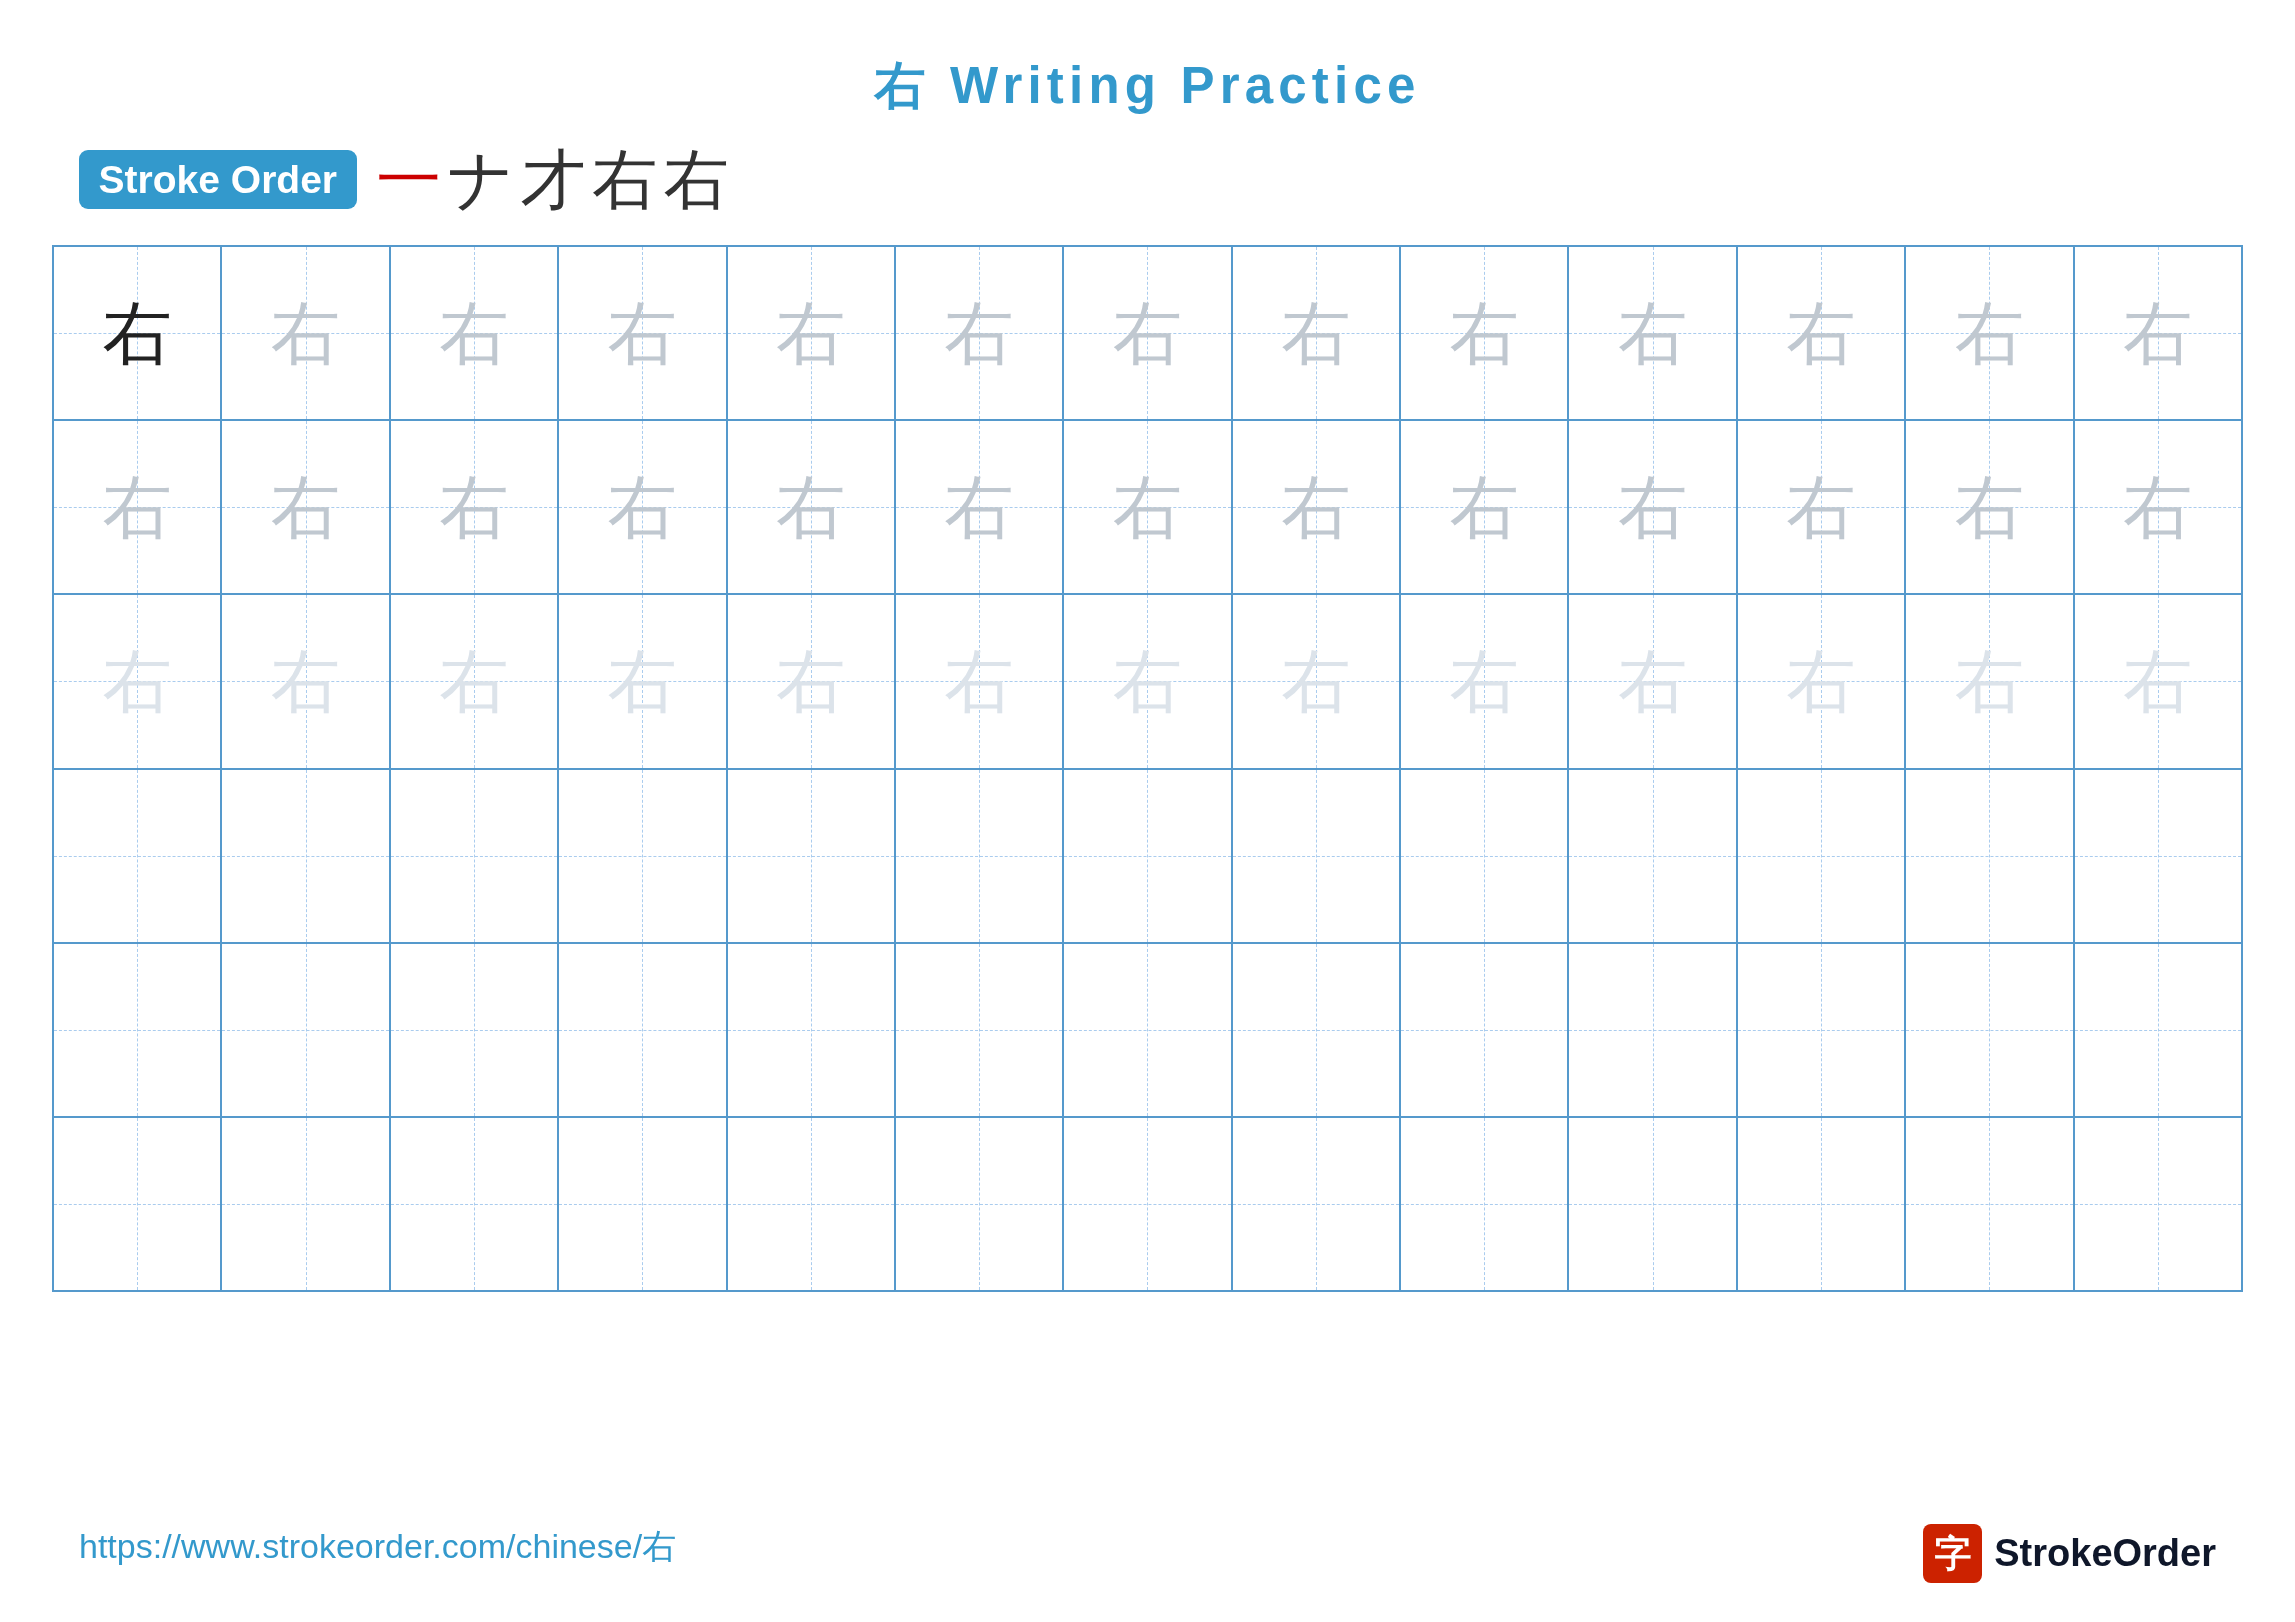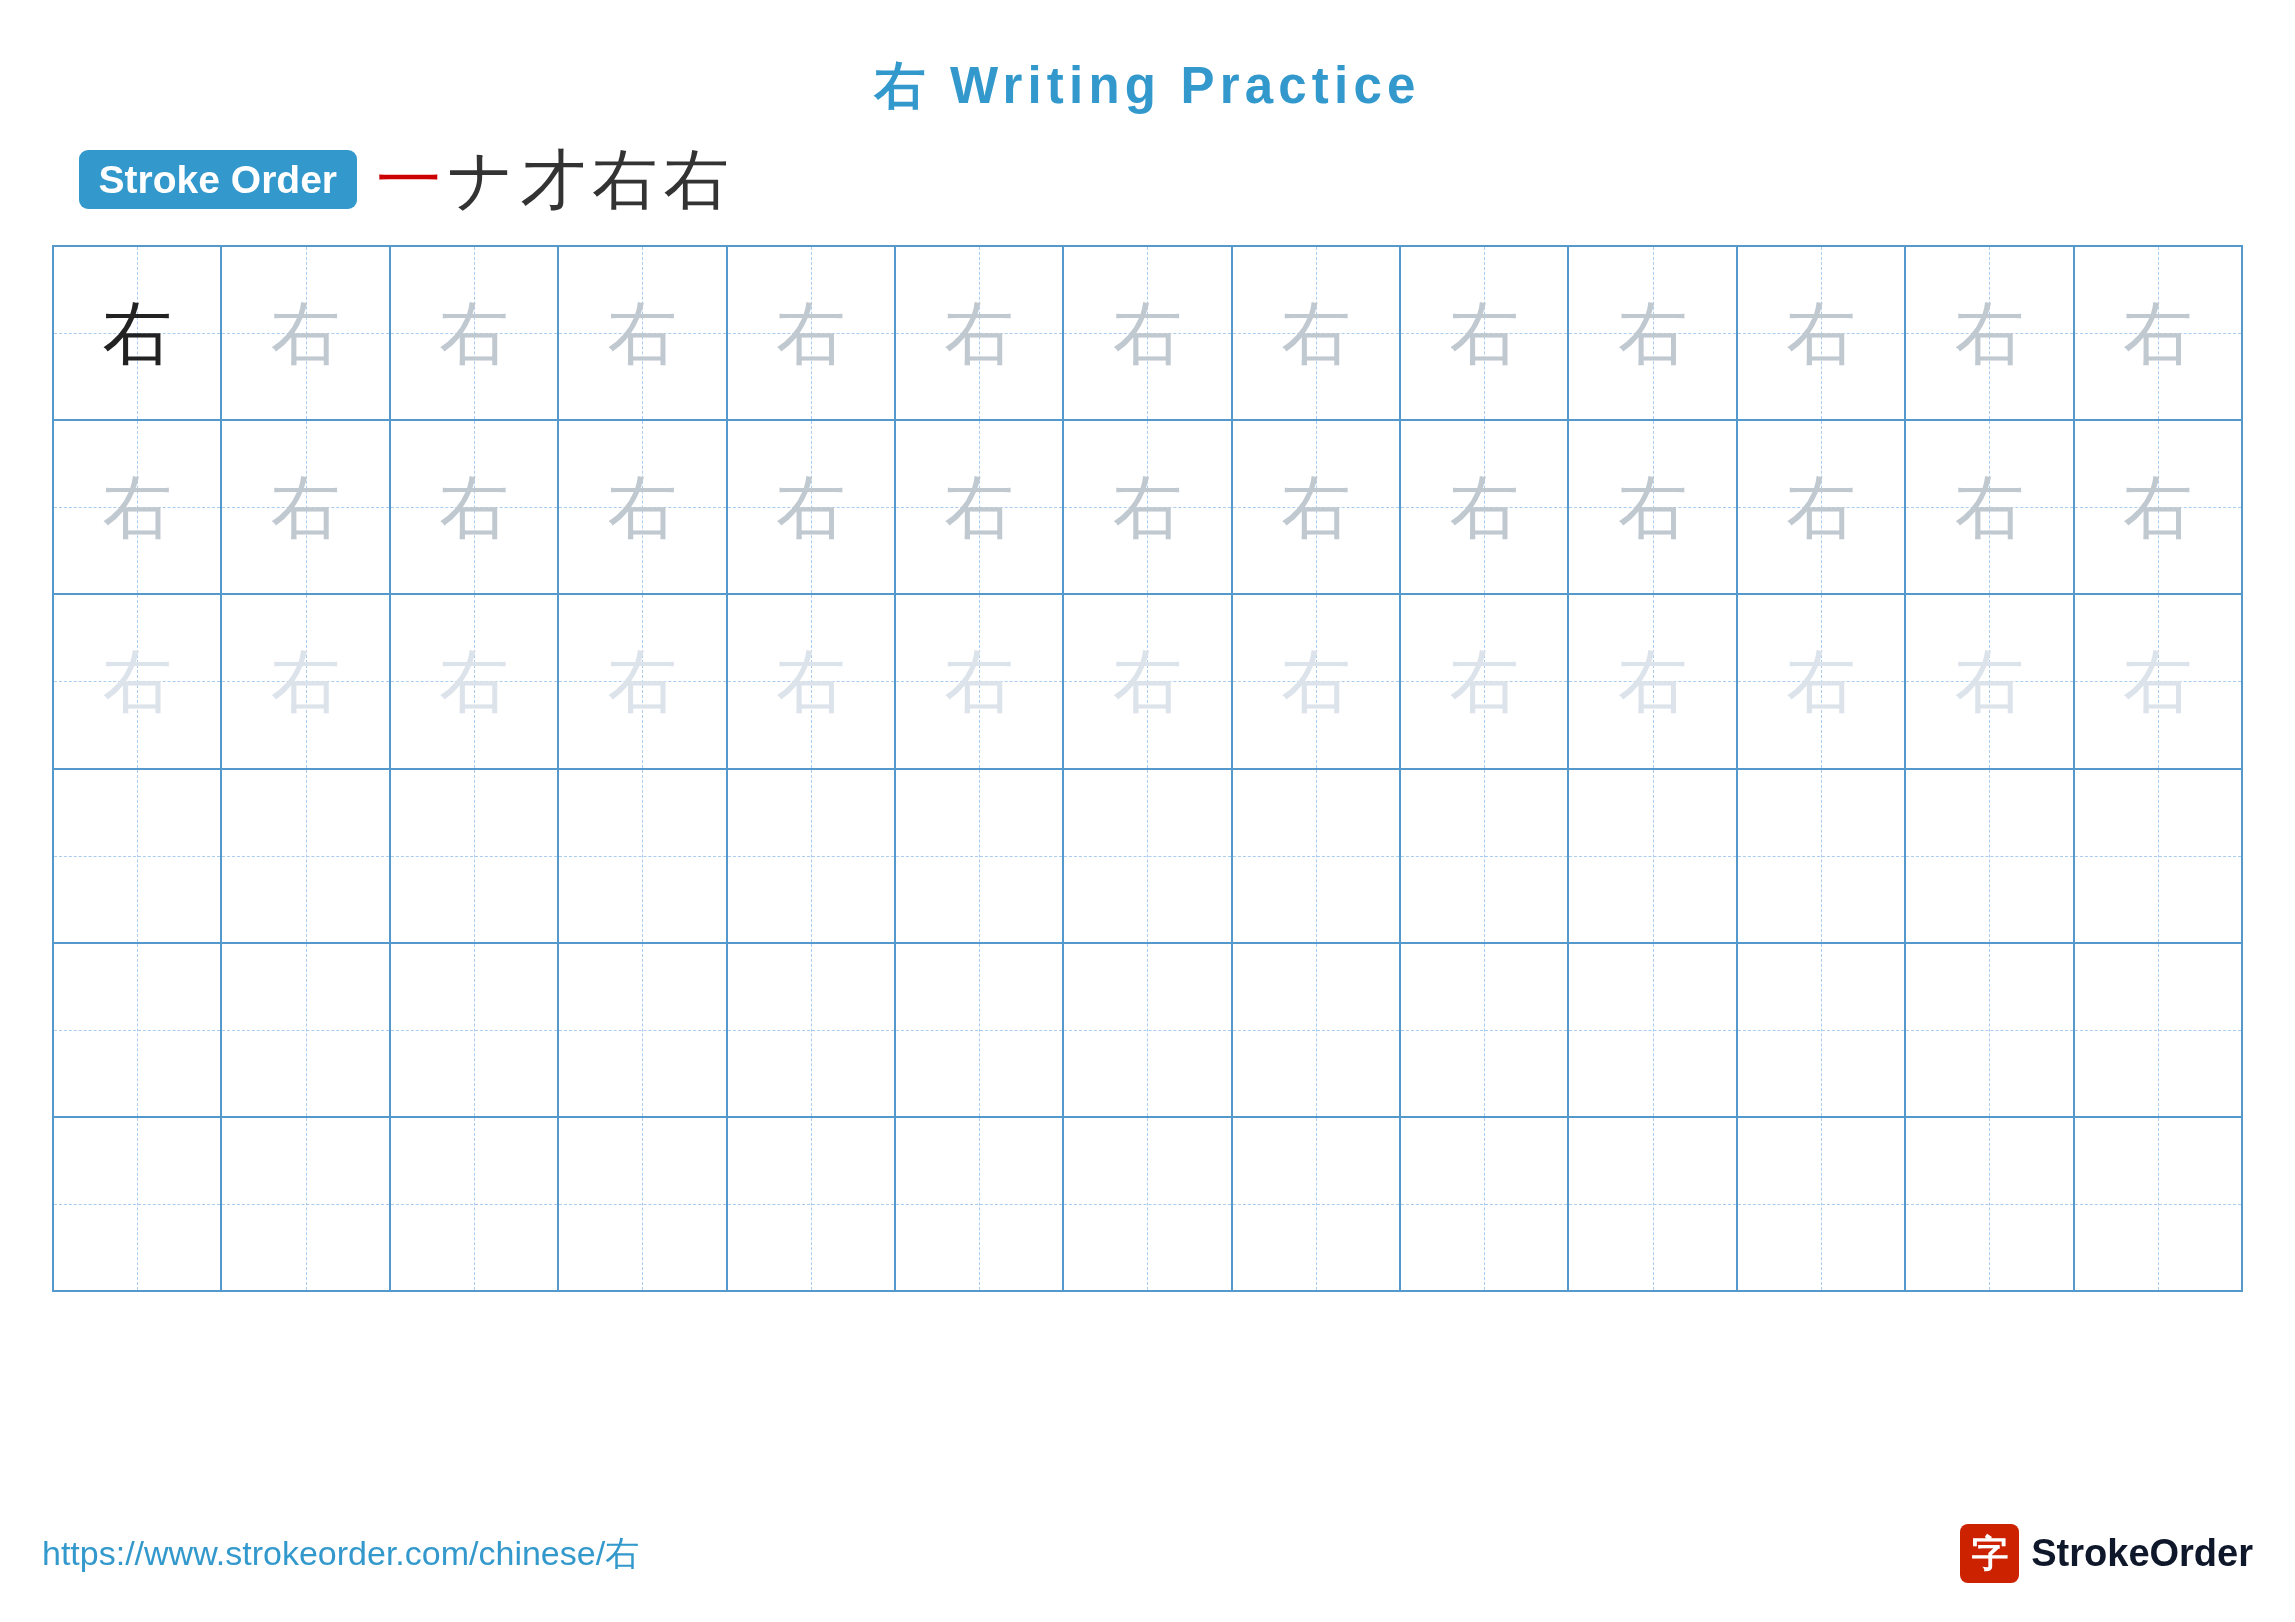--- a/index.html
+++ b/index.html
@@ -113,22 +113,21 @@
     }
 
     
     .footer {
       position: absolute;
       bottom: 39px;
       left: 0;
       right: 0;
       display: flex;
       justify-content: space-between;
-      align-items: center;
-      padding: 0 42px;
+      padding: 0 79px;
     }
 
     .footer-url {
       font-size: 34px;
       color: #3399cc;
     }
 
     .footer-logo {
       display: flex;
       align-items: center;

